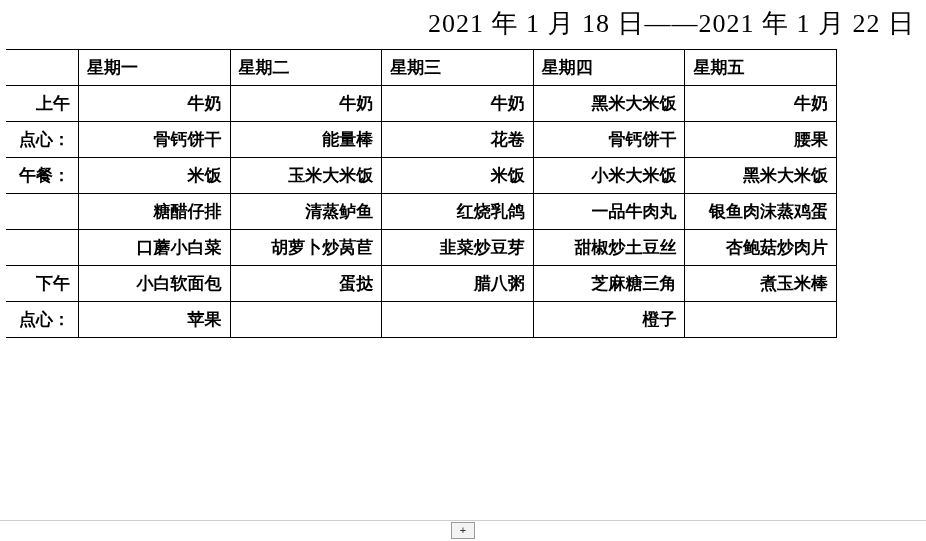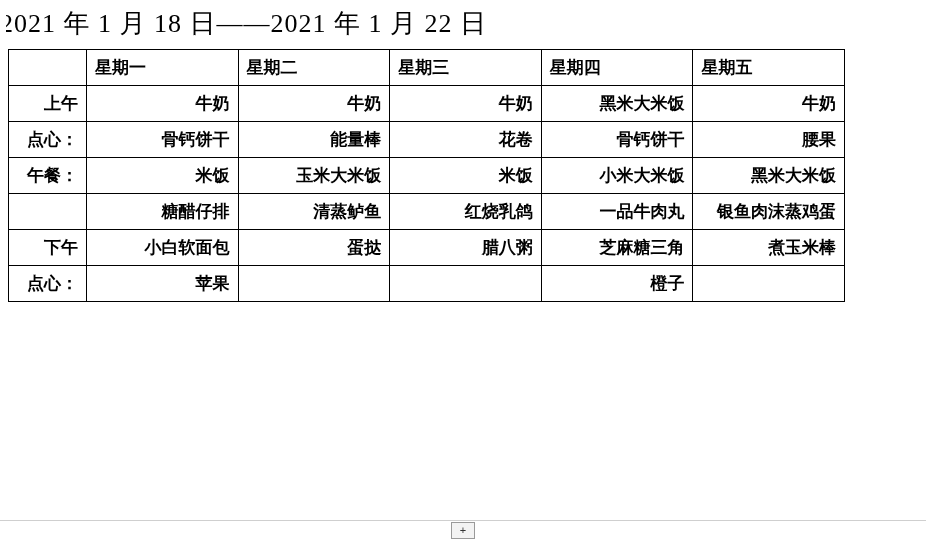--- a/index.html
+++ b/index.html
@@ -15,31 +15,31 @@
     overflow: hidden;
     position: relative;
   }
   .page {
     width: 926px;
     height: 541px;
     position: relative;
     box-sizing: border-box;
   }
   .title {
-    text-align: left;
+    text-align: right;
     font-size: 26px;
     letter-spacing: 1px;
-    padding: 6px 4px 8px 0;
+    padding: 6px 11px 8px 0;
     font-family: "Liberation Serif", serif;
     white-space: nowrap;
   }
   table.menu {
     border-collapse: collapse;
     width: 837px;
-    margin: 0 8px;
+    margin: 0 0;
     table-layout: fixed;
   }
   table.menu td, table.menu th {
     border: 1px solid #000000;
     padding: 6px 8px;
     font-size: 17px;
     font-weight: bold;
     text-align: right;
     vertical-align: middle;
     height: 32px;
@@ -133,20 +133,28 @@
       </tr>
       <tr class="row-tall">
         <td class="col-label"></td>
         <td>糖醋仔排</td>
         <td>清蒸鲈鱼</td>
         <td>红烧乳鸽</td>
         <td>一品牛肉丸</td>
         <td>银鱼肉沫蒸鸡蛋</td>
       </tr>
       <tr class="row-tall">
+        <td class="col-label"></td>
+        <td>口蘑小白菜</td>
+        <td>胡萝卜炒莴苣</td>
+        <td>韭菜炒豆芽</td>
+        <td>甜椒炒土豆丝</td>
+        <td>杏鲍菇炒肉片</td>
+      </tr>
+      <tr class="row-tall">
         <td class="col-label cell-normal">下午</td>
         <td>小白软面包</td>
         <td>蛋挞</td>
         <td>腊八粥</td>
         <td>芝麻糖三角</td>
         <td>煮玉米棒</td>
       </tr>
       <tr class="row-tall">
         <td class="col-label">点心：</td>
         <td class="cell-normal">苹果</td>

